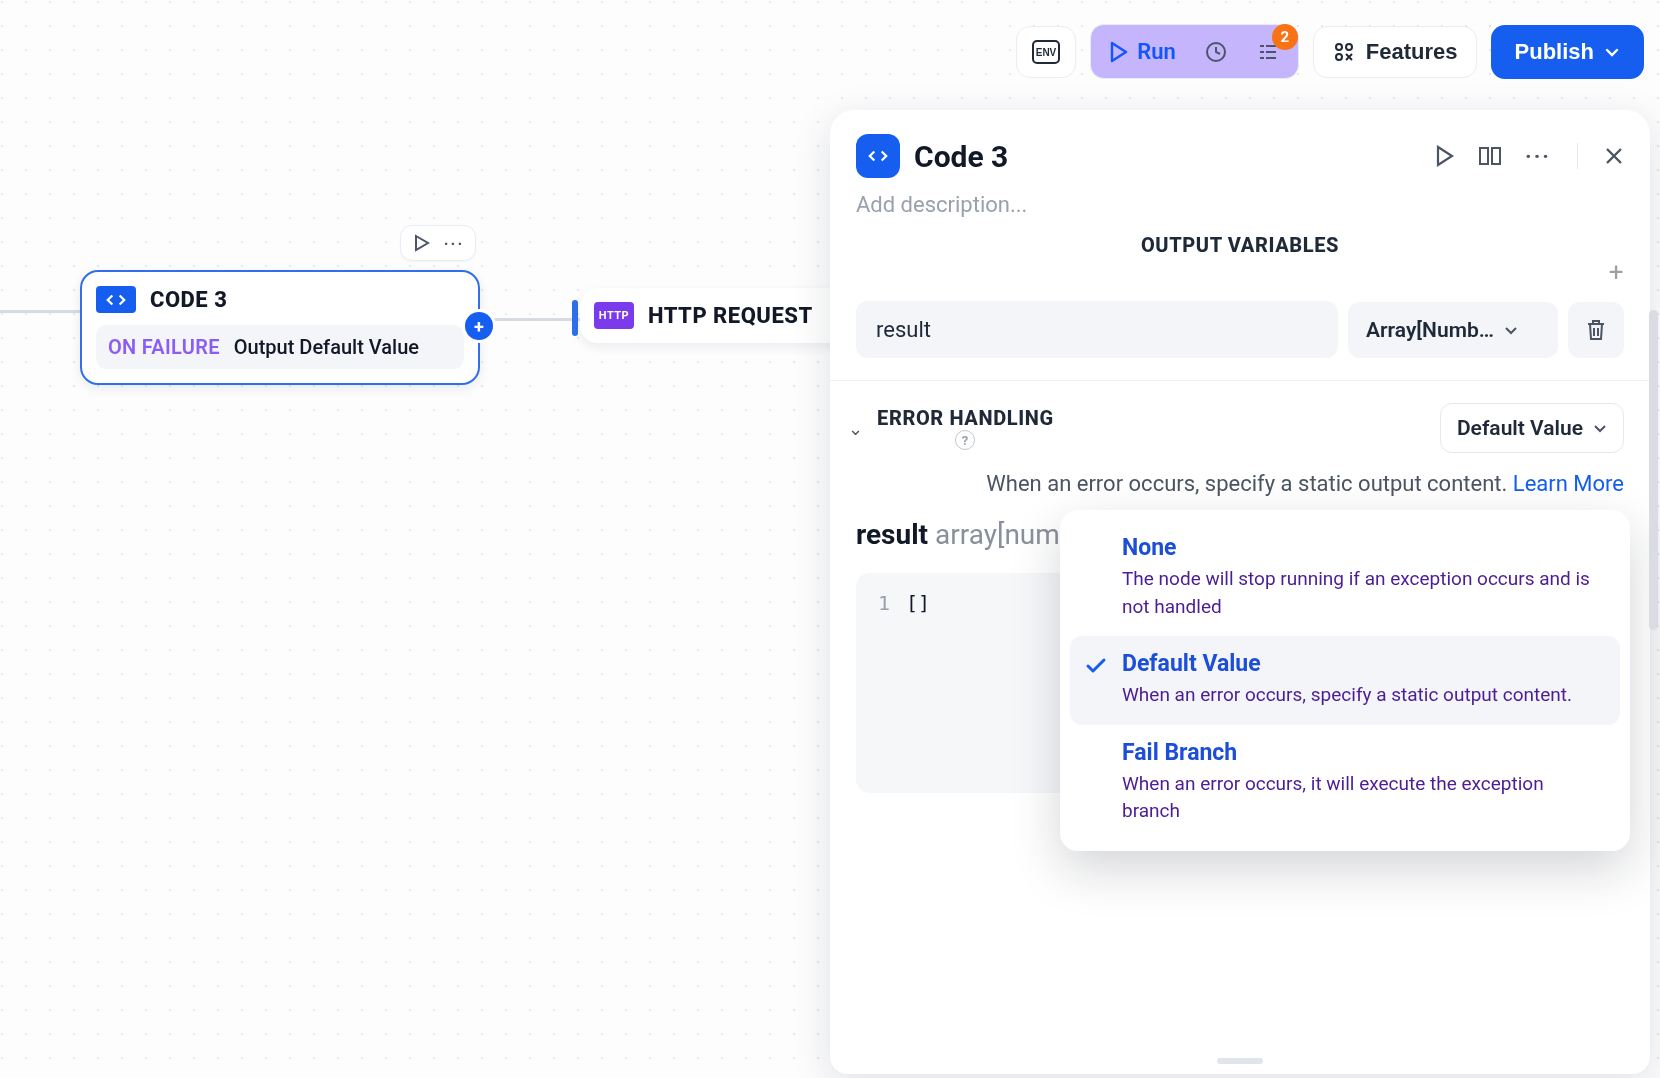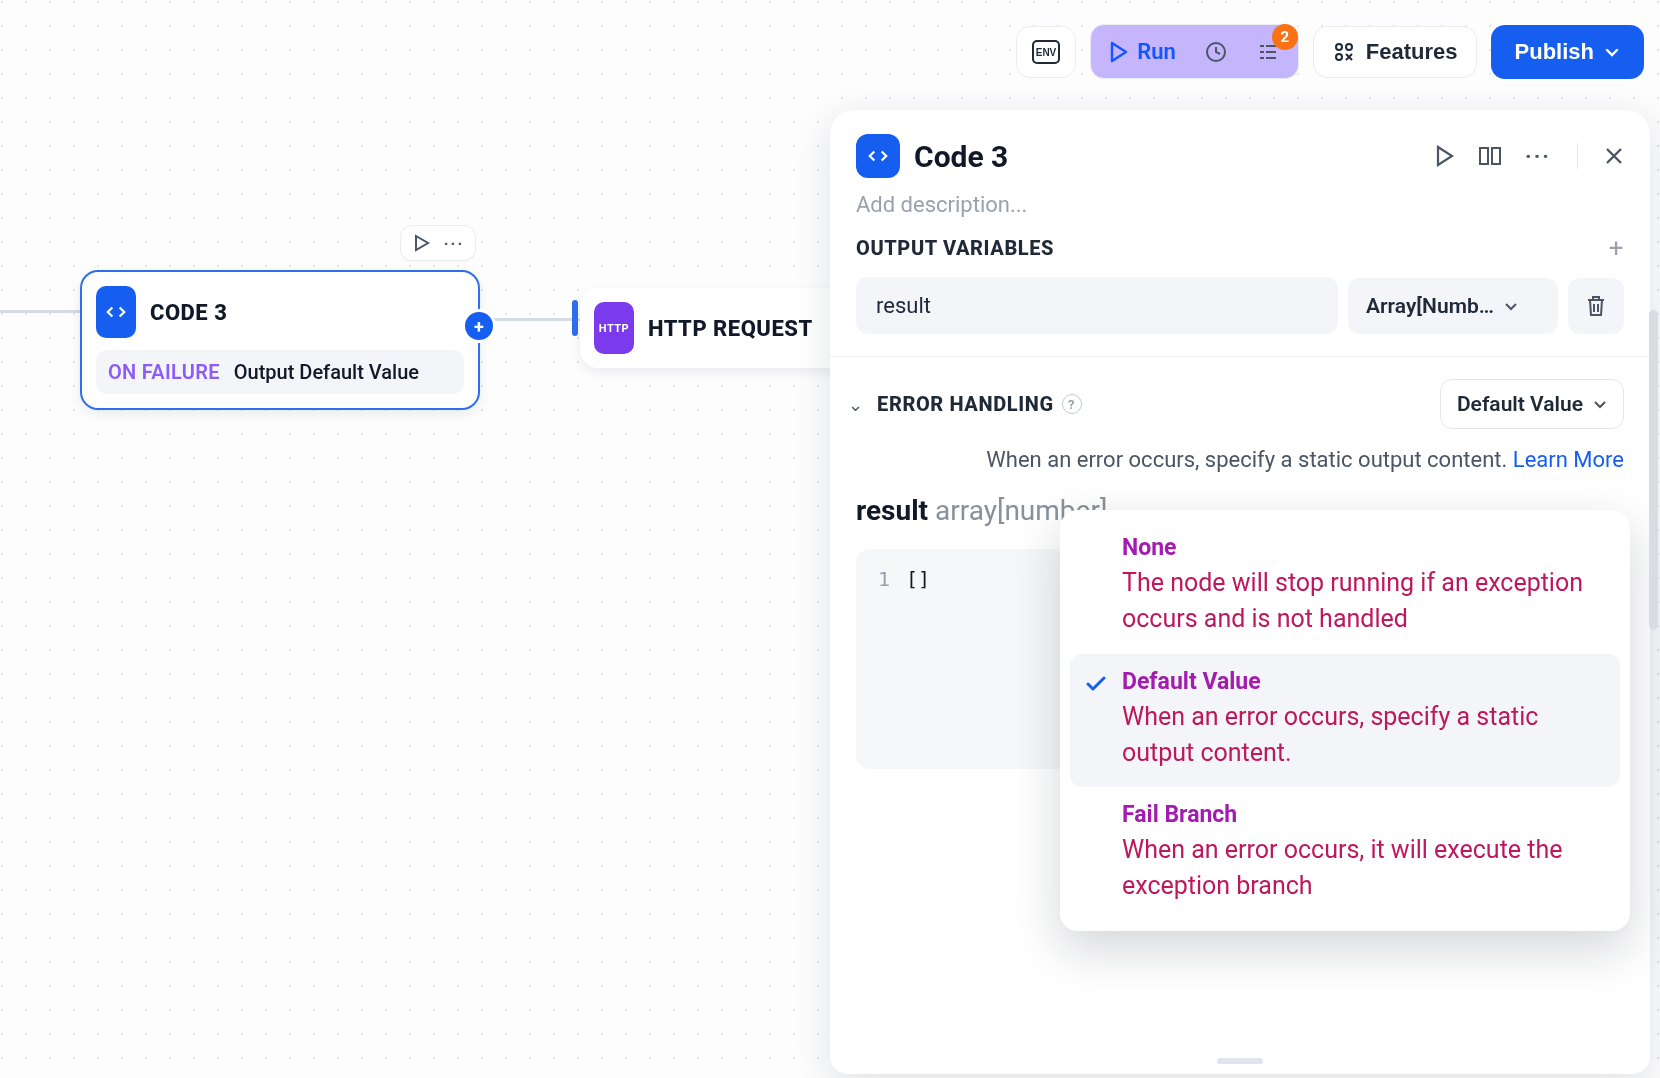--- a/index.html
+++ b/index.html
@@ -116,21 +116,21 @@
     width: 400px;
     padding: 14px 14px;
   }
   .node.http {
     left: 580px; top: 288px;
     width: 290px;
     padding: 14px 14px;
   }
   .node-header { display:flex; align-items:center; gap:14px; }
   .node-icon {
-    width:40px; height:52px; border-radius:10px;
+    width:40px; height:27px; border-radius:4px;
     display:flex;align-items:center;justify-content:center;
     color:#fff; font-weight:700;
     flex:0 0 auto;
   }
   .node-icon.blue { background:#155eef; }
   .node-icon.violet { background:#7c3aed; font-size:11px; letter-spacing:.5px; }
   .node-icon svg { width:22px; height:22px; }
   .node-title { font-size:22px; font-weight:800; letter-spacing:.5px; color:#111827; text-transform:uppercase; }
   .node-sub {
     margin-top:12px;
@@ -192,21 +192,21 @@
   .panel-actions { display:flex; gap:22px; align-items:center; color:#4b5563; }
   .panel-actions .sep { width:1px; height:26px; background:#e5e7eb; margin:0 4px; }
   .panel-desc {
     padding: 6px 26px 18px 26px;
     color:#9aa1ad; font-size:22px;
   }
   .sect-title {
     padding: 4px 26px 0 26px;
     font-size:20px; font-weight:800; letter-spacing:.6px;
     color:#1f2937; text-transform:uppercase;
-    display:flex; align-items:center; gap:8px;
+    display:flex; align-items:center; flex-direction:column;
   }
   .output-row {
     display:flex; gap:10px; padding: 14px 26px 22px 26px;
     align-items:center;
   }
   .input-pill {
     flex:1;
     background:#f3f5f8;
     border-radius:12px;
     padding:16px 20px;
@@ -278,22 +278,22 @@
     padding:14px 18px 16px 52px;
     border-radius:12px;
     position:relative;
     cursor:pointer;
   }
   .dd-item.selected { background:#f3f5f8; }
   .dd-check {
     position:absolute; left:14px; top:18px;
     width:24px; height:24px; color:#155eef;
   }
-  .dd-title { font-size:23px; font-weight:700; color:#a21caf; }
-  .dd-desc { font-size:25px; color:#be185d; margin-top:4px; line-height:1.45; }
+  .dd-title { font-size:23px; font-weight:700; color:#1d4ed8; }
+  .dd-desc { font-size:19px; color:#4c1d95; margin-top:4px; line-height:1.45; }
 
   .q-icon {
     width:20px;height:20px;border-radius:50%;border:1.5px solid #c3c8d1;color:#9aa1ad;
     display:inline-flex;align-items:center;justify-content:center;font-size:13px;font-weight:700;
   }
 
   svg { display:block; }
   .scroll-thumb {
     position:absolute; right:2px; top:310px; width:9px; height:320px; background:#d9dce2; border-radius:5px; z-index:30;
   }

